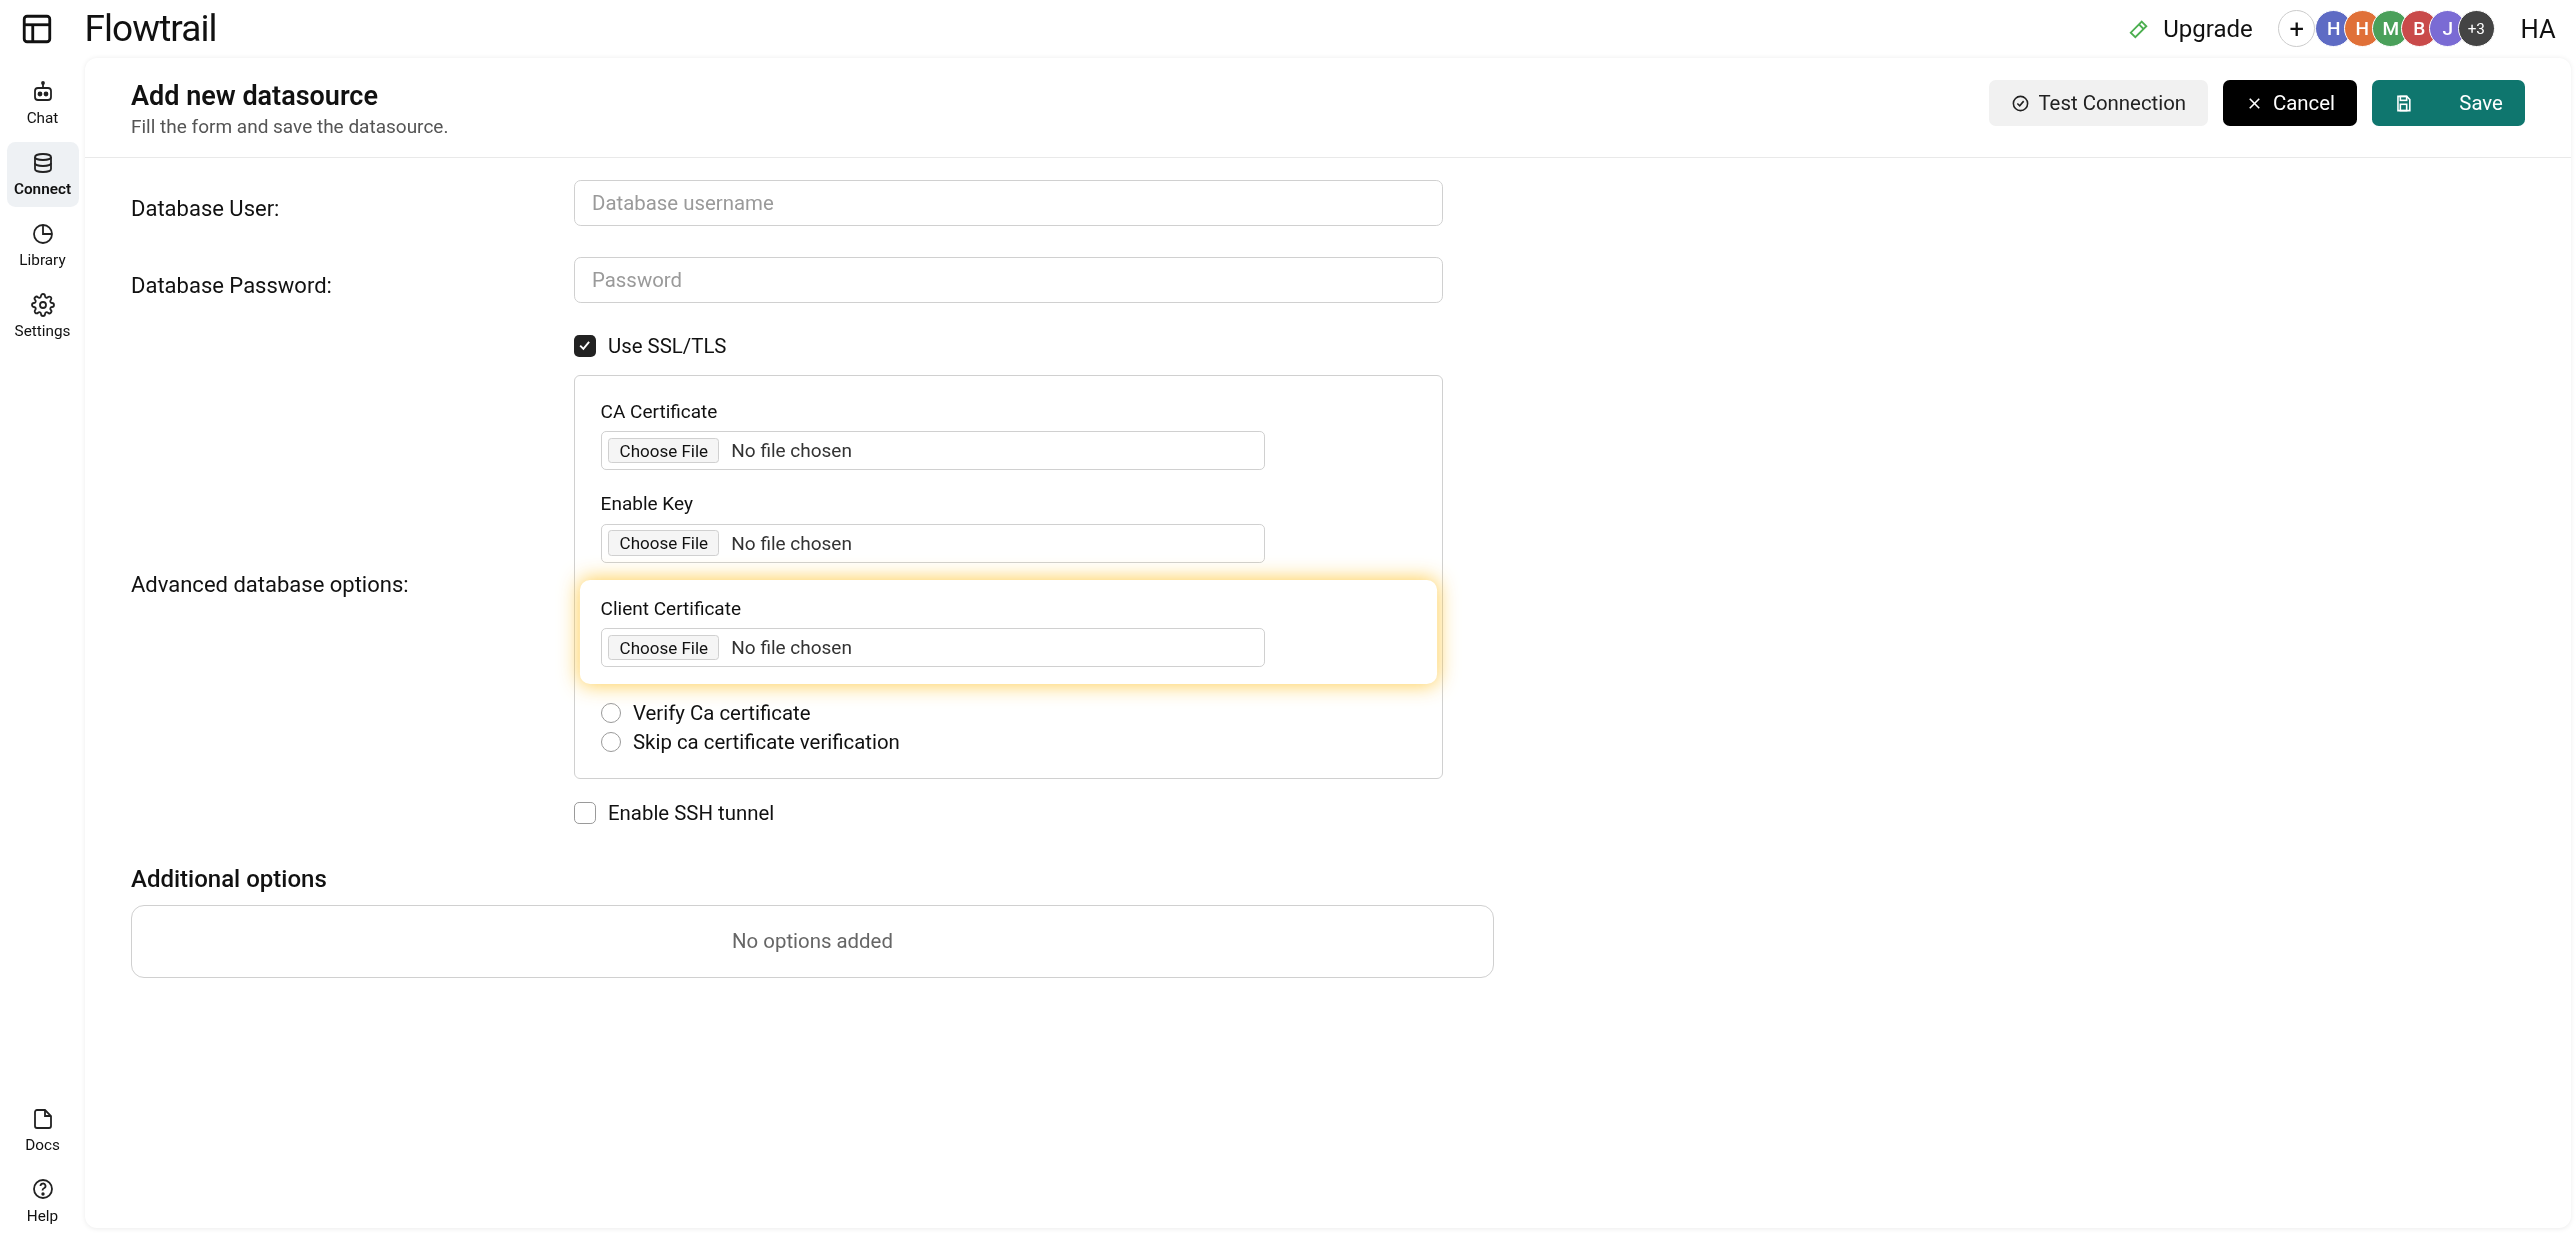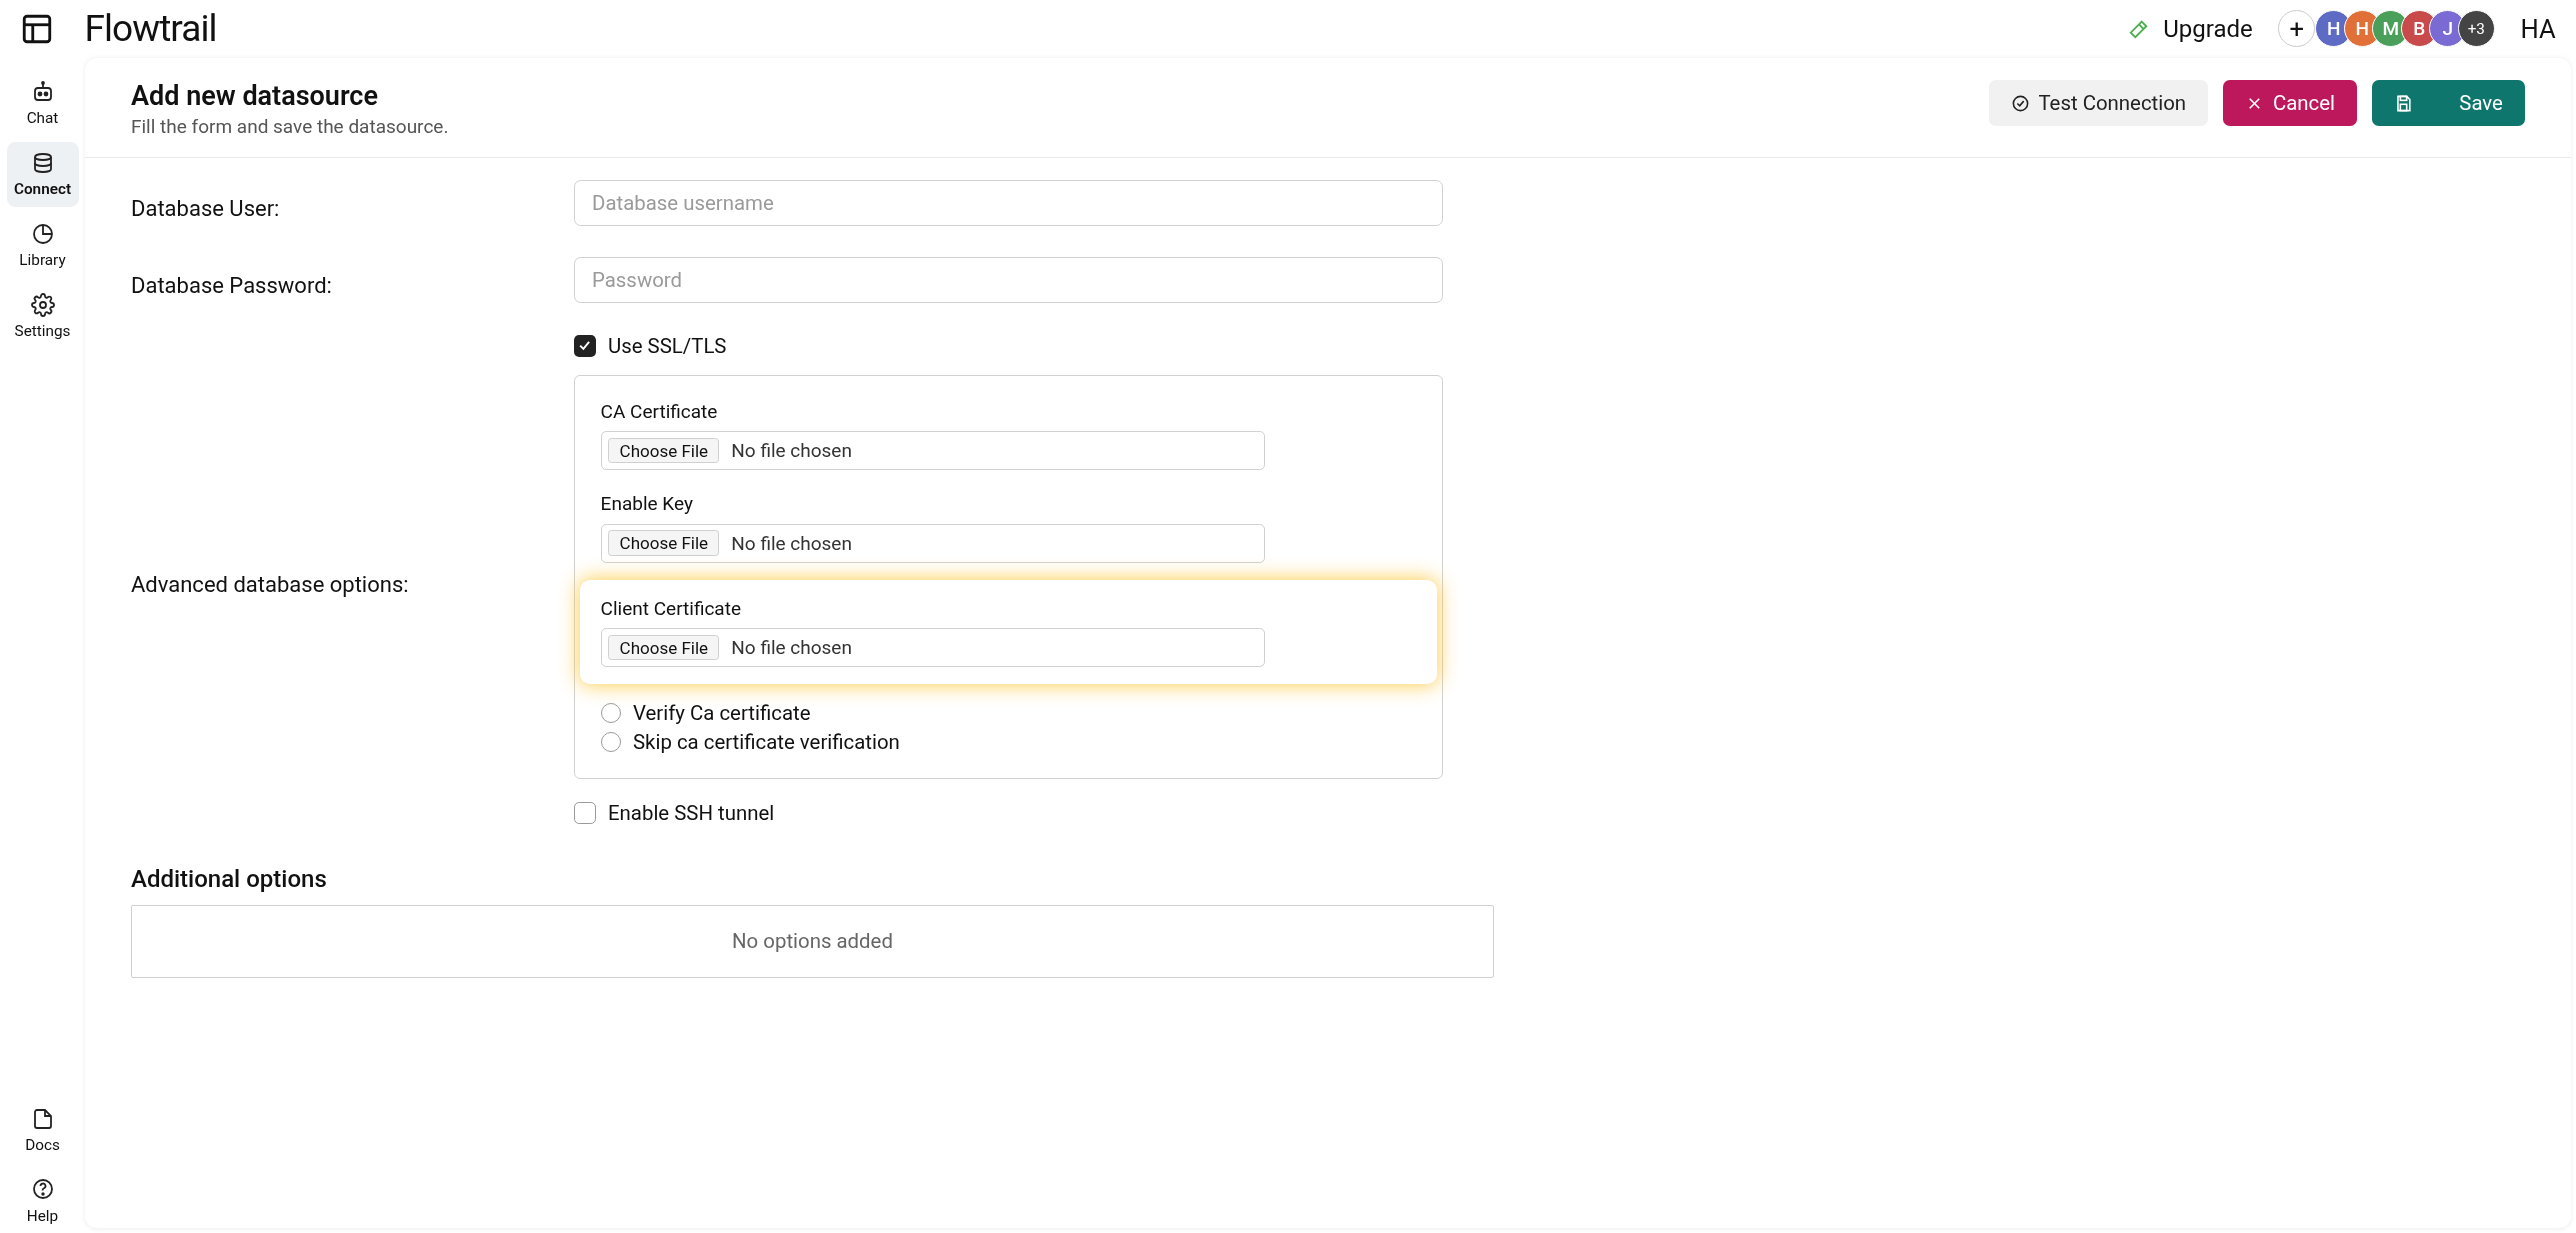--- a/index.html
+++ b/index.html
@@ -58,21 +58,21 @@
     border-bottom: 0.9px solid #e9e9e9;
   }
   .page-title { font-size: 27px; font-weight: 600; }
   .page-sub   { font-size: 19px; color: #555; margin-top: 3.4px; }
   .header-actions { margin-left: auto; display: flex; gap: 15.3px; }
   .btn {
     height: 46px; padding: 0 22px; border-radius: 6.8px; font-size: 20.4px;
     display: flex; align-items: center; gap: 8.5px; cursor: pointer; border: none;
   }
   .btn-test { background: #f1f1f1; color: #222; }
-  .btn-cancel { background: #be185d; color: #fff; align-items: center; }
+  .btn-cancel { background: #000000; color: #fff; align-items: center; }
   .btn-save { background: #0f766e; color: #fff; gap: 46px; }
   .btn svg { width: 19px; height: 19px; }
 
   .scroll-area { flex: 1; overflow-y: auto; padding: 6.8px 46px 34px 46px; }
 
   .form-row { display: flex; align-items: center; padding: 15.3px 0; }
   .form-label { width: 443px; font-size: 22px; padding-top: 10.2px; }
   .form-field { flex: 1; max-width: 869px; }
 
   .text-input {
@@ -110,21 +110,21 @@
     border-radius: 5.1px; padding: 12px 15.3px; margin-left: -15.3px; margin-right: -15.3px;
   }
 
   .radio-row { display: flex; align-items: center; gap: 12px; font-size: 20.4px; margin-top: 5.1px; }
   .radio-dot {
     width: 20.4px; height: 20.4px; border: 1.7px solid #9a9a9a; border-radius: 50%; cursor: pointer;
   }
 
   .section-title { font-size: 24px; font-weight: 500; margin: 24px 0 12px; }
   .options-box {
-    border: 0.9px solid #d0d0d0; border-radius: 2px; min-height: 73px;
+    border: 0.9px solid #d0d0d0; border-radius: 13px; min-height: 73px;
     display: flex; align-items: center; justify-content: center; font-size: 20.4px; color: #666;
   }
 
   .right-gutter { width: 801px; } 
   .form-and-gutter { display: flex; }
   .form-col { flex: 1; max-width: 1363px; }
 
   .vsep { border-left: 0.9px solid #e5e5e5; margin-left: 25.6px; height: 100%; }
 </style>
 </head>

